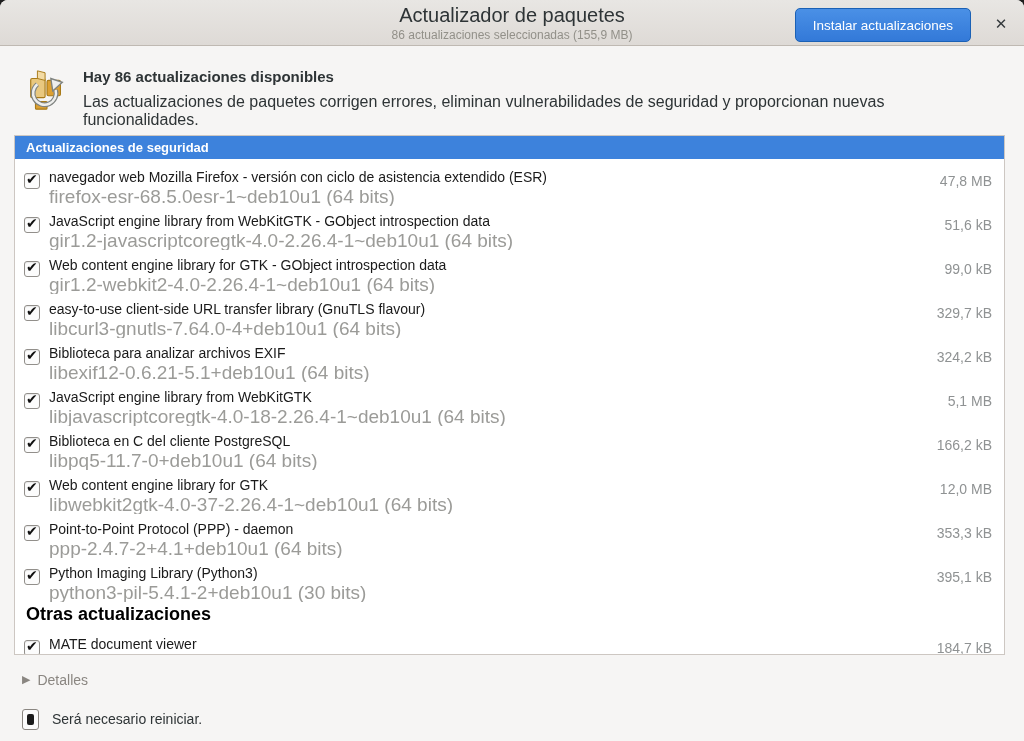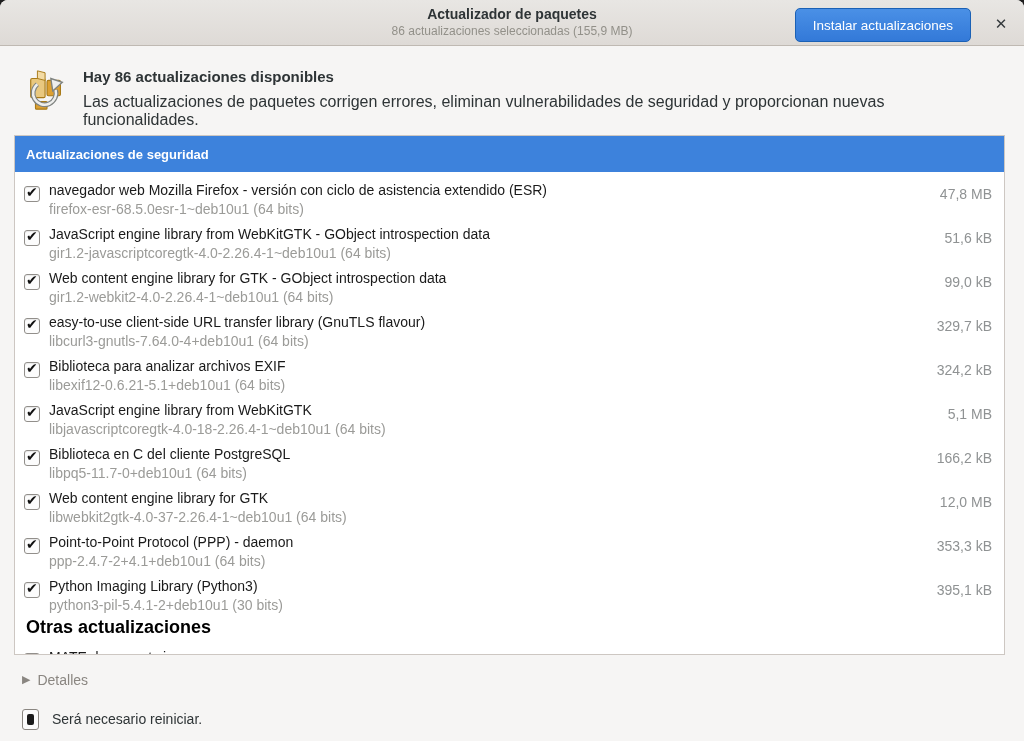--- a/index.html
+++ b/index.html
@@ -2,41 +2,41 @@
 <html><head>
 <meta charset="utf-8">
 <style>
   * { margin:0; padding:0; box-sizing:border-box; }
   html,body { width:1024px; height:741px; background:#1e1e1e; font-family:"Liberation Sans","DejaVu Sans",sans-serif; }
   .window{ width:1024px; height:741px; background:#f6f5f4; border-radius:8px 8px 0 0; overflow:hidden; display:flex; flex-direction:column; }
 
   
   .titlebar{ position:relative; height:46px; flex:0 0 46px; background:linear-gradient(#e8e6e3,#dedad6); border-bottom:1px solid #bfb9b2; display:flex; align-items:center; justify-content:center; }
   .titleblock{ text-align:center; line-height:1.25; }
-  .titleblock .t{ font-size:14px; font-weight:bold; color:#2e3436; }
+  .titleblock .t{ font-size:20px; font-weight:normal; color:#2e3436; }
   .titleblock .s{ font-size:12px; color:#929089; }
   .install-btn{ position:absolute; right:53px; top:8px; height:30px; padding:16px 17px; background:linear-gradient(#4a90e6,#3379d8); border:1px solid #1b61b5; border-radius:5px; color:#ffffff; font-size:13.5px; font-family:inherit; display:flex; align-items:center; cursor:pointer; }
   .close-btn{ position:absolute; right:10px; top:12px; width:26px; height:24px; border:none; background:transparent; color:#34393c; font-size:15px; line-height:22px; text-align:center; cursor:pointer; }
 
   
   .info{ display:flex; align-items:flex-start; padding:20px 24px 6px 24px; }
   .info .icon{ width:46px; height:46px; flex:0 0 46px; margin-right:13px; margin-top:1px; }
   .info-text .h{ font-size:15px; font-weight:bold; color:#2e3436; margin-top:2px; margin-bottom:8px; }
   .info-text .d{ font-size:16px; color:#2e3436; }
 
   
   .listframe{ margin:0 19px 0 14px; height:520px; background:#ffffff; border:1px solid #cdc7c2; overflow:hidden; }
-  .secheader{ height:36px; background:#3d82dc; color:#ffffff; font-size:13px; font-weight:bold; display:flex; align-items:center; padding-left:11px; }
+  .secheader{ height:23px; background:#3d82dc; color:#ffffff; font-size:13px; font-weight:bold; display:flex; align-items:center; padding-left:11px; }
   .plainheader{ height:27px; color:#000000; font-size:18px; font-weight:bold; display:flex; align-items:center; padding-left:11px; padding-top:4px; }
   .row{ height:44px; display:flex; align-items:center; padding:0 12px 0 9px; }
   .cb{ width:16px; height:16px; flex:0 0 16px; background:#fcfcfc; border:1px solid #928f8b; border-radius:3px; position:relative; margin-right:9px; box-shadow:inset 0 1px 1px rgba(0,0,0,.08); }
   .cb .check{ position:absolute; left:1px; top:-3px; font-size:14px; font-weight:bold; color:#101010; }
   .rowtext{ flex:1 1 auto; min-width:0; line-height:19px; }
   .rowtext .rt{ font-size:14px; color:#1a1a1a; white-space:nowrap; overflow:hidden;margin-top:12px; }
-  .rowtext .rp{ font-size:14px; color:#9b9b98; white-space:nowrap; overflow:hidden; }
+  .rowtext .rp{ font-size:19px; color:#9b9b98; white-space:nowrap; overflow:hidden; }
   .rowsize{ flex:0 0 auto; font-size:14px; color:#8f9293; margin-left:12px; }
 
   
   .footer{ padding:14px 0 0 22px; }
   .details{ display:inline-flex; align-items:center; color:#8a8681; font-size:14px; cursor:pointer; background:transparent; border:none; font-family:inherit; }
   .details .tri{ font-size:11px; margin-right:7px; color:#8a8681; }
   .restart{ display:flex; align-items:center; margin:21px 15px 0 0; }
   .restart-icon{ width:17px; height:21px; border:1px solid #8a8681; border-radius:3px; background:#fbfbfb; position:relative; margin-right:13px; }
   .restart-icon::after{ content:""; position:absolute; left:4px; top:4px; width:7px; height:11px; background:#1a1a1a; border-radius:2px; }
   .restart-label{ font-size:14px; color:#2e3436; }

